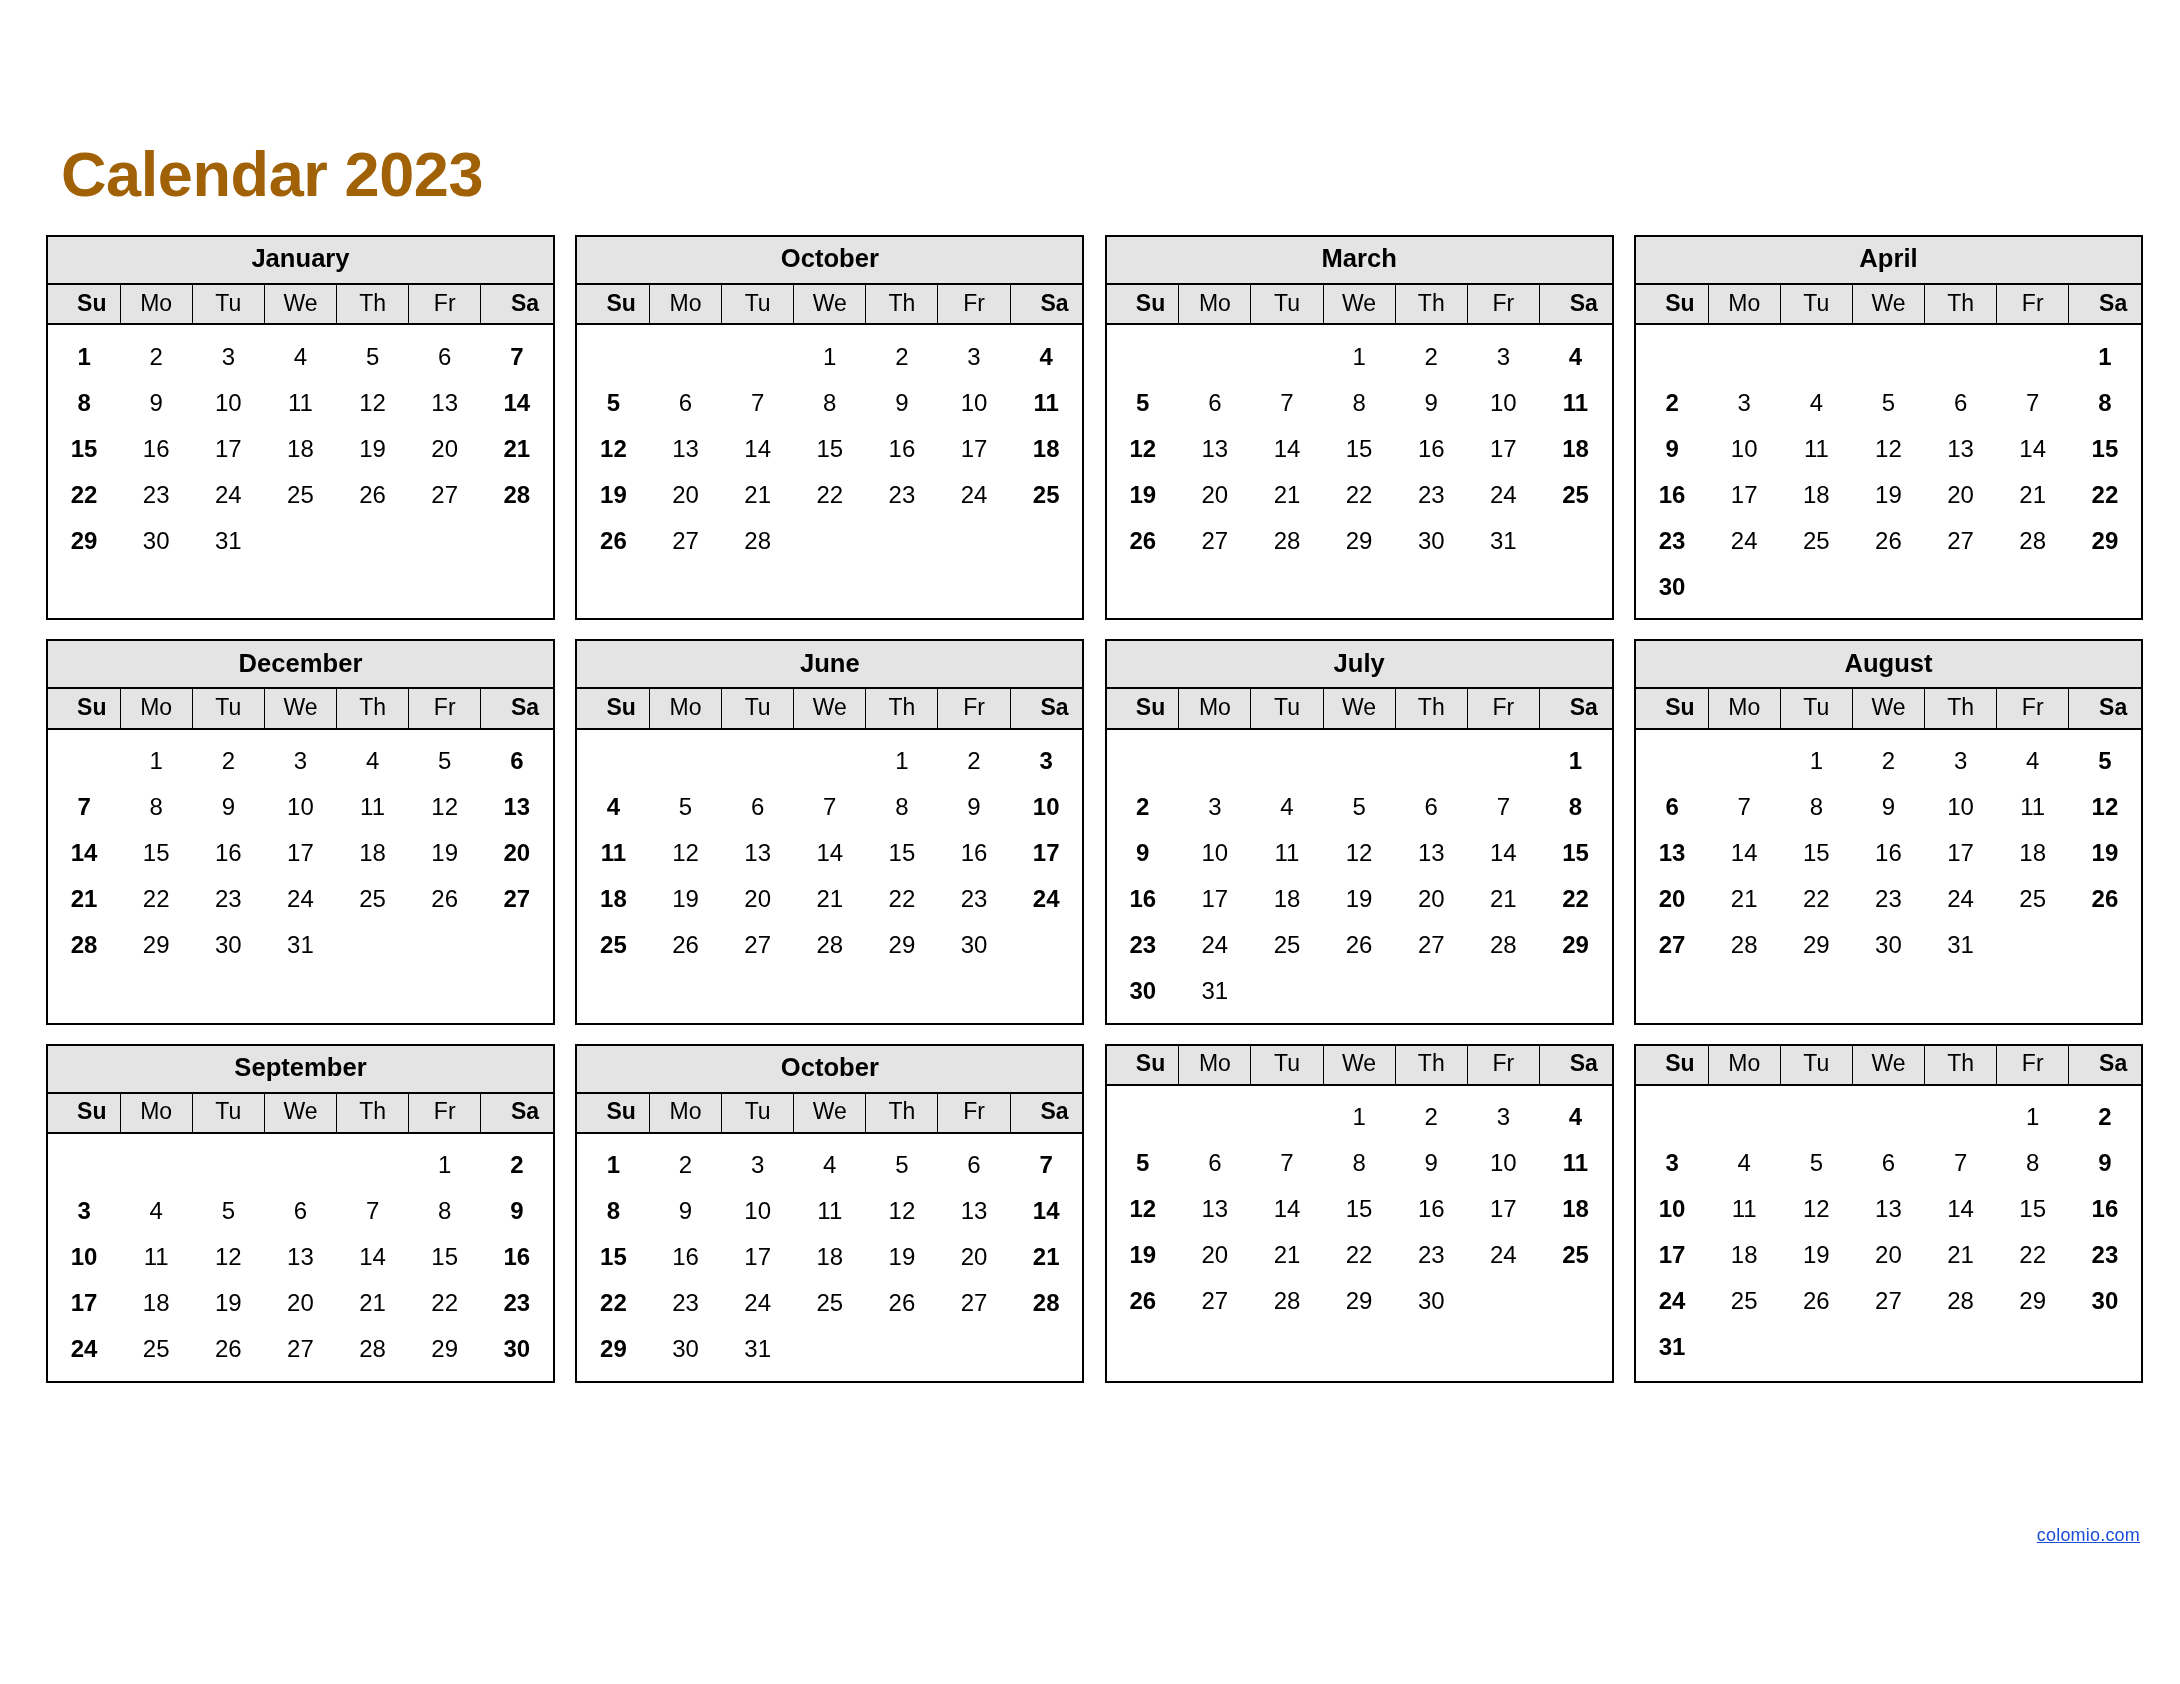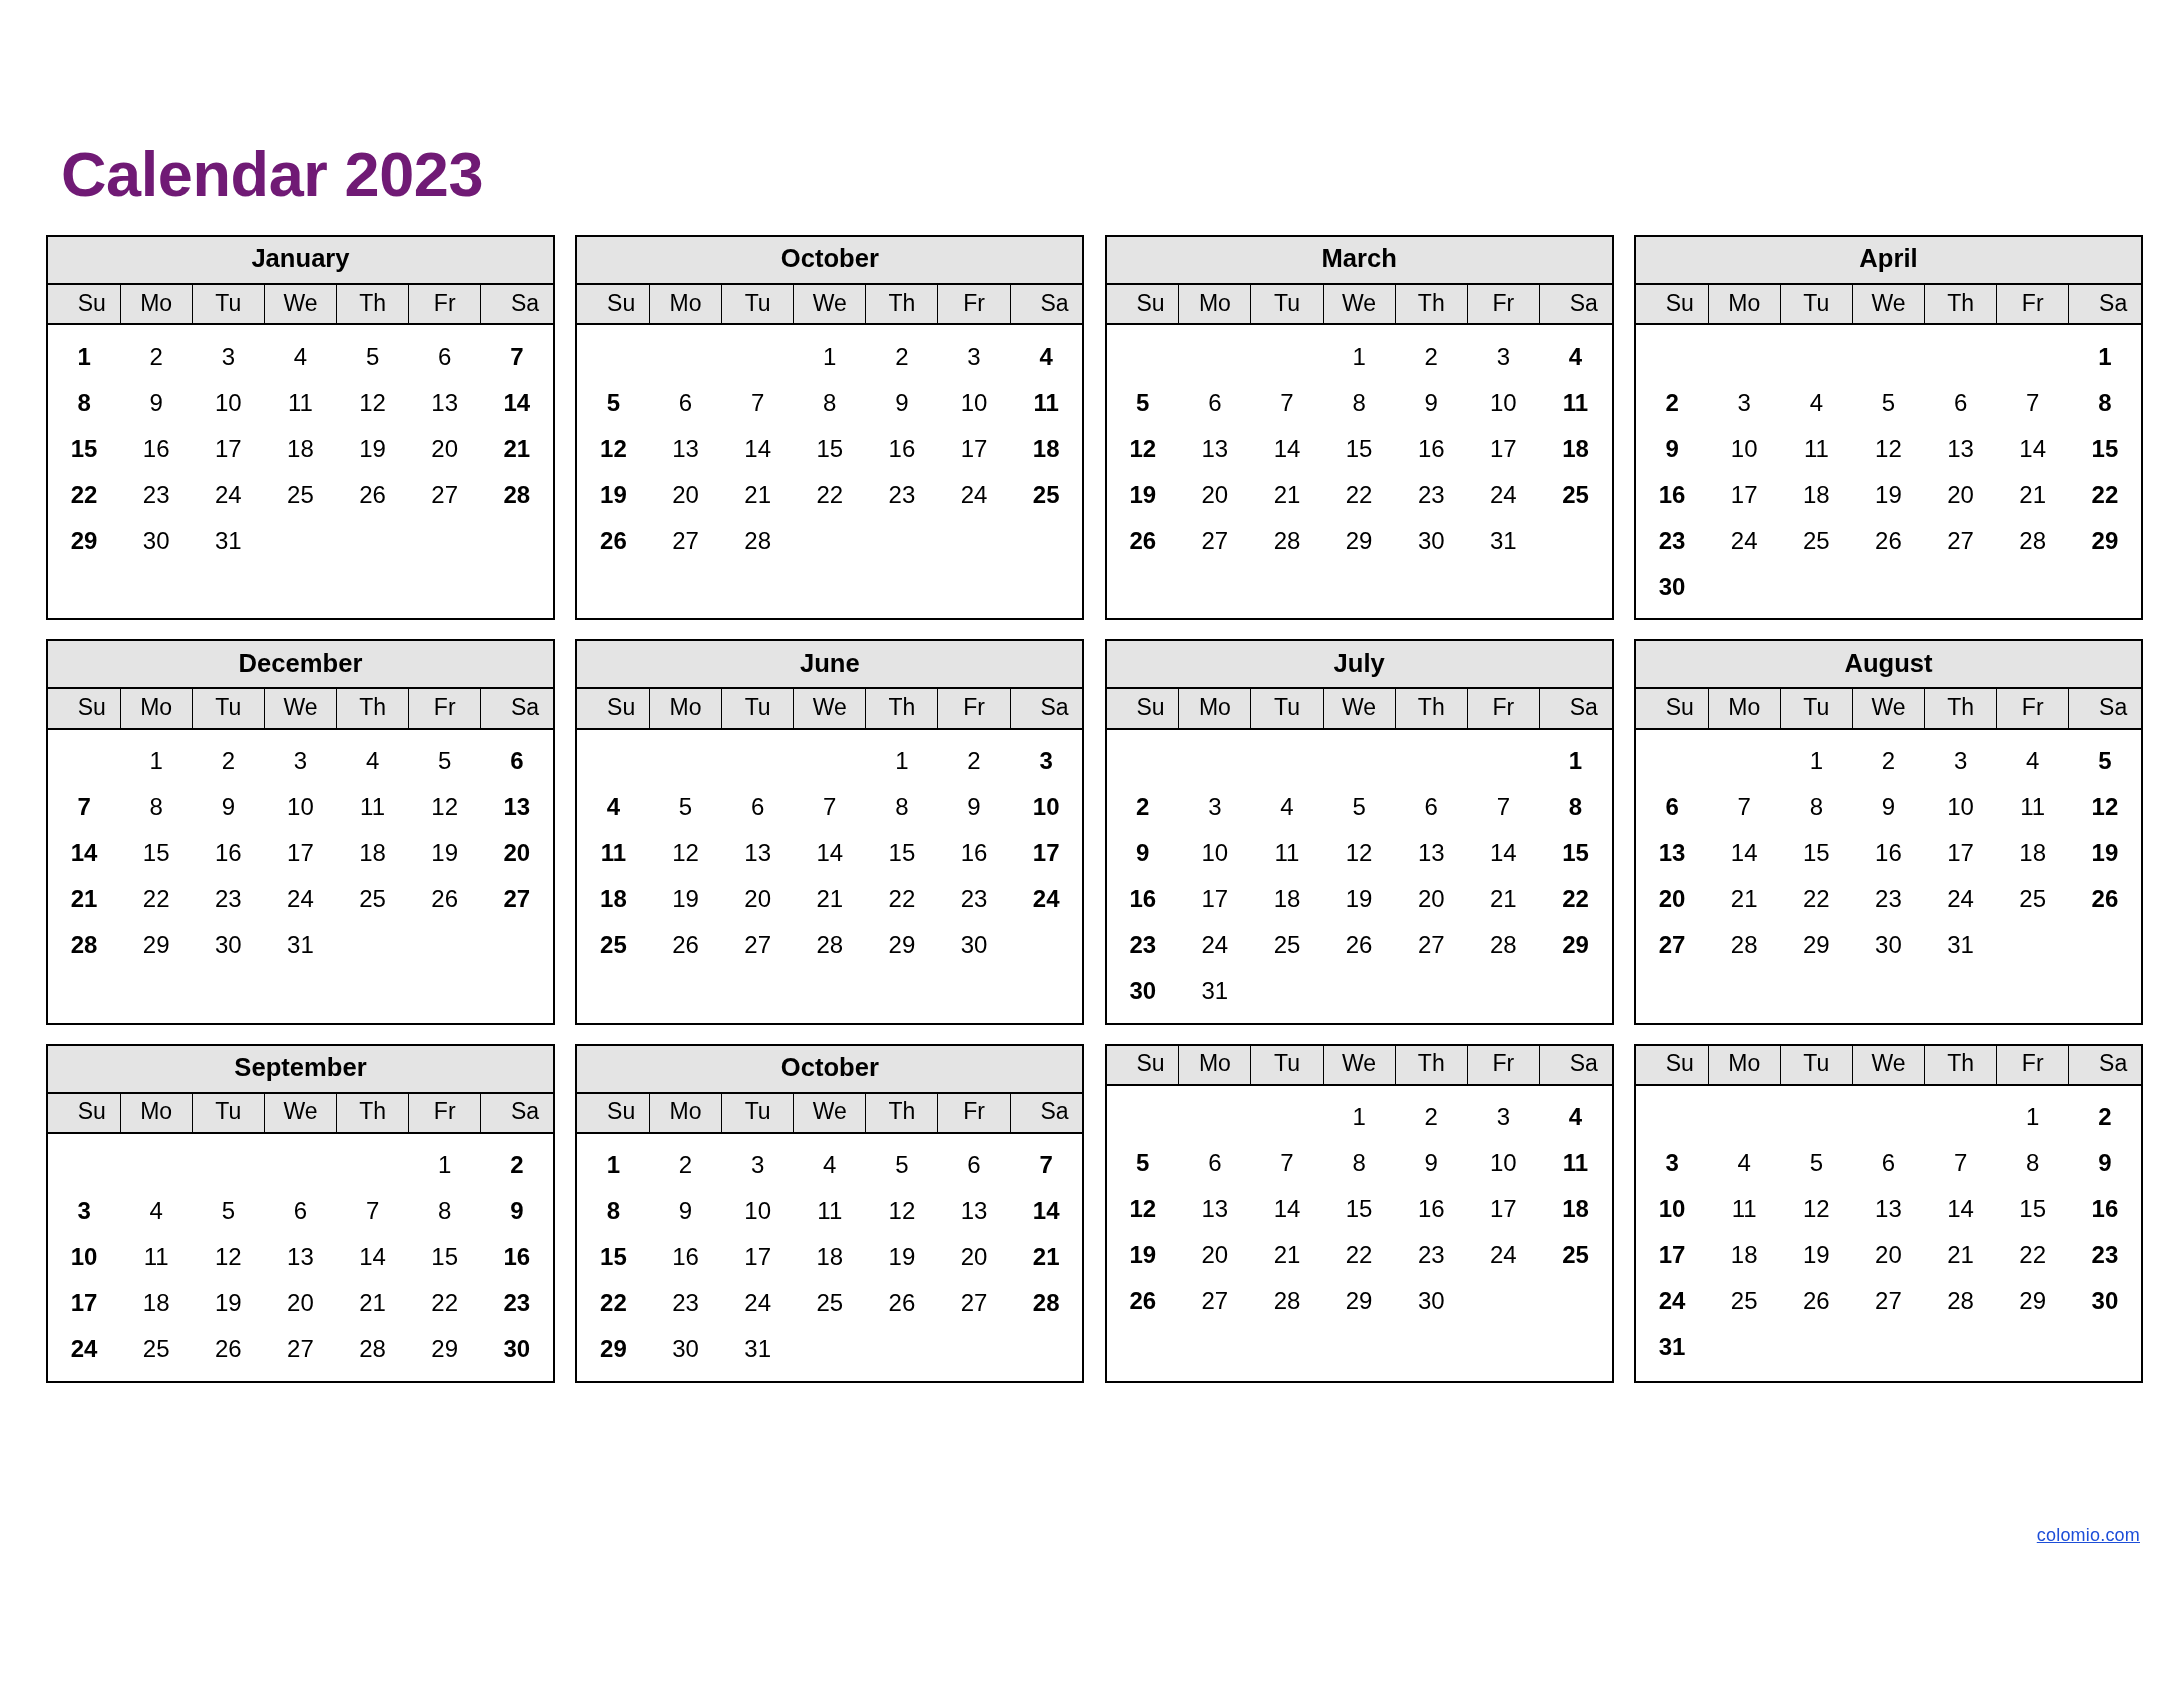--- a/index.html
+++ b/index.html
@@ -26,21 +26,21 @@
   }
 
   .page-title {
     position: absolute;
     left: 61px;
     top: 143px;
     font-size: 63px;
     font-weight: bold;
     letter-spacing: -0.4px;
     line-height: 1;
-    color: #701a75;
+    color: #a16207;
     white-space: nowrap;
   }
 
   .grid {
     position: absolute;
     left: 46px;
     top: 235px;
     width: 2097px;
     display: grid;
     grid-template-columns: repeat(4, 1fr);
@@ -79,21 +79,21 @@
     font-weight: normal;
     text-align: center;
     padding: 6.8px 0 8.5px 0;
     line-height: 1;
     box-sizing: border-box;
   }
   table.month-table thead th:last-child {
     border-right: none;
   }
   table.month-table thead th.weekend {
-    font-weight: normal;
+    font-weight: bold;
     padding-left: 16px;
   }
 
   table.month-table tbody td {
     border: none;
     text-align: center;
     font-size: 24px;
     font-weight: normal;
     height: 46px;
     line-height: 46px;

